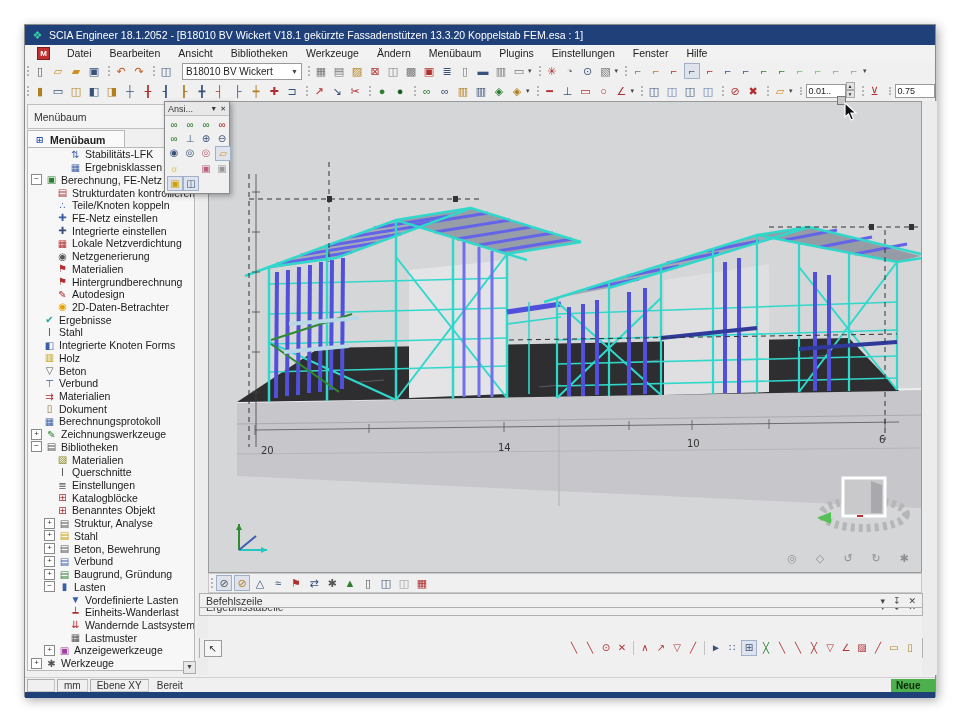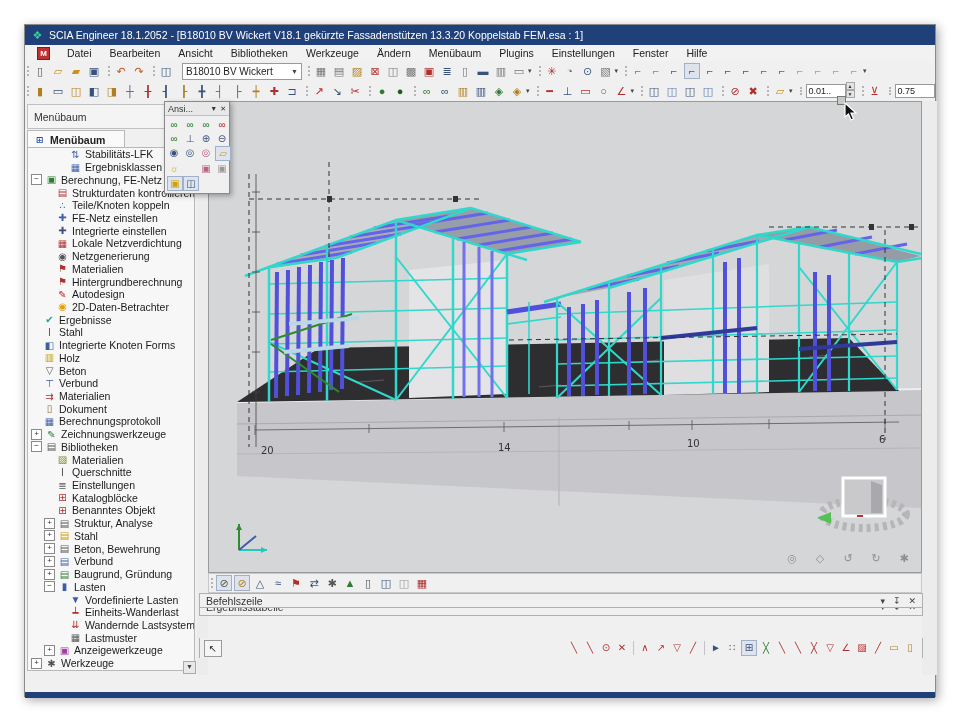--- a/index.html
+++ b/index.html
@@ -809,20 +809,28 @@
           <span class="ticon" style="color: rgb(176, 48, 48);">▽</span>
           <span class="ticon" style="color: rgb(176, 48, 48);">∠</span>
           <span class="ticon" style="color: rgb(176, 48, 48);">▨</span>
           <span class="ticon" style="color: rgb(176, 48, 48);">╱</span>
           <span class="ticon" style="color: rgb(176, 128, 32);">▭</span>
           <span class="ticon" style="color: rgb(176, 128, 32);">▯</span>
         </span>
   </div>
 
 
+  <div class="statusbar">
+    <span class="scell" style="width:14px;"></span>
+    <span class="scell">mm</span>
+    <span class="scell">Ebene XY</span>
+    <span class="scell" style="border:none;">Bereit</span>
+    <span class="scell grow"></span>
+    <span class="sgreen">Neue</span>
+  </div>
   <div class="bottomstrip"></div>
 
   <div class="cursquare"></div>
   <svg class="cursor" width="14" height="20" viewBox="0 0 14 20">
     <polygon points="1,1 1,15 4.5,12 7,18 9.5,17 7,11 12,11" fill="#111" stroke="#fff" stroke-width="1.2"></polygon>
   </svg>
 
 </div>
 </div>
 

